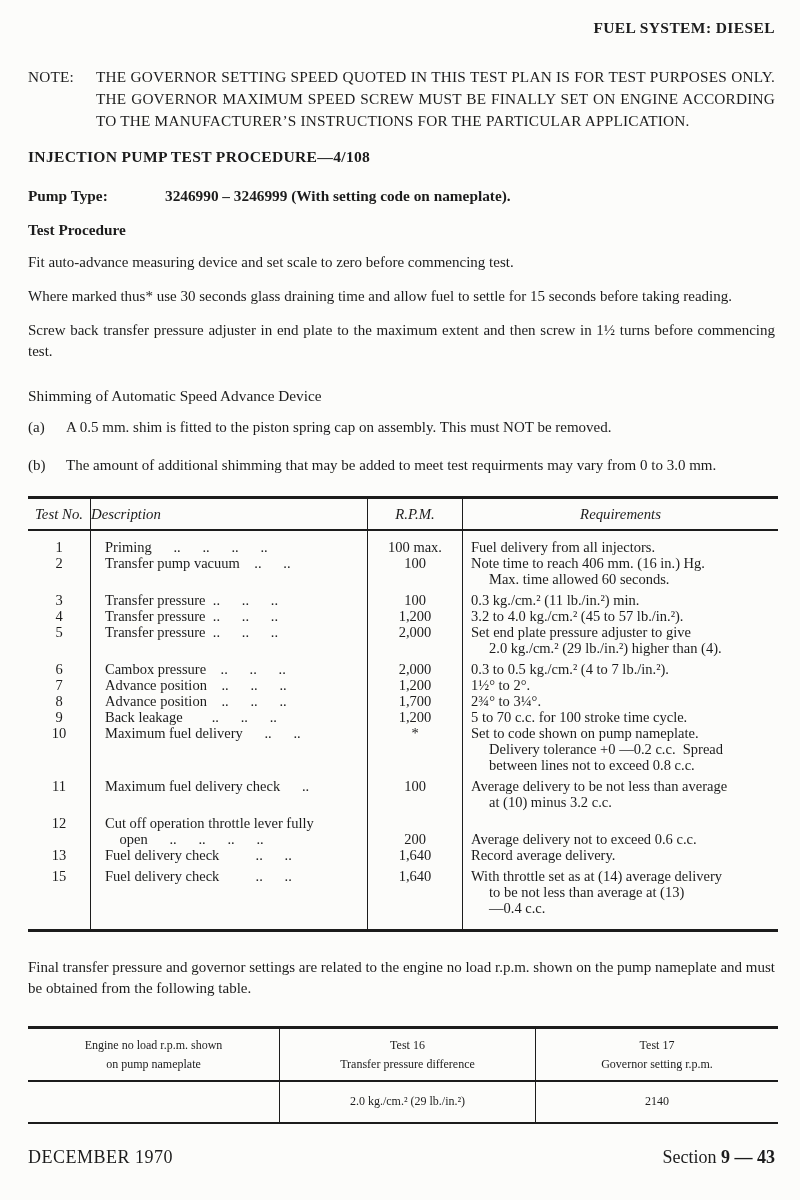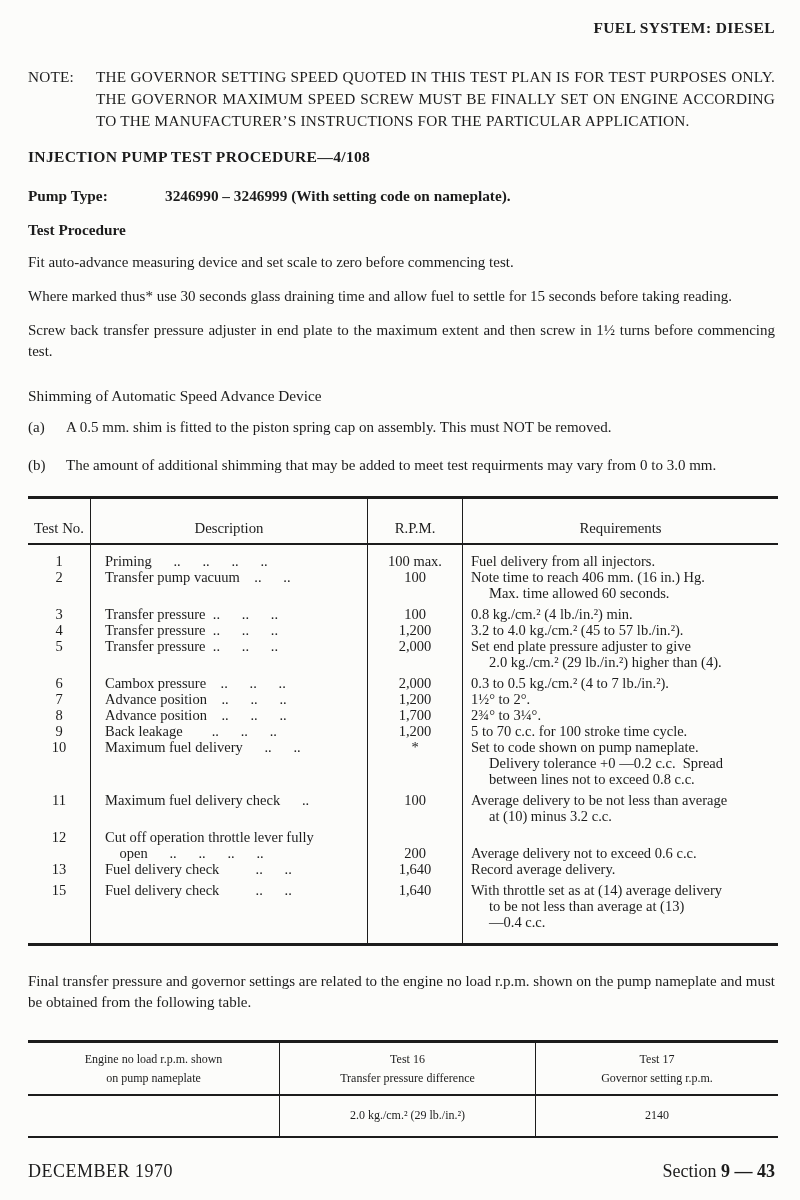--- a/index.html
+++ b/index.html
@@ -34,22 +34,22 @@
   .shim-heading { margin-top: 25px; font-size: 15.3px; font-weight: normal; }
   .shim-item { display: flex; margin-top: 12px; font-size: 15px; line-height: 21px; }
   .shim-item.b { margin-top: 17px; }
   .shim-label { width: 38px; flex: 0 0 38px; }
   .shim-text { flex: 1; text-align: justify; }
 
   
   .ttable { margin-top: 20px; width: 750px; display: table; table-layout: fixed;
             border-top: 3px solid #1c1c1c; border-bottom: 3px solid #1c1c1c; }
   .thead { display: table-row; }
-  .thead > div { display: table-cell; font-size: 14.8px; text-align: center;
-                 padding: 21px 0 6px; border-bottom: 2px solid #1c1c1c; vertical-align: middle; }
+  .thead > div { display: table-cell; font-style: italic; font-size: 14.8px; text-align: center;
+                 padding: 7px 0 6px; border-bottom: 2px solid #1c1c1c; vertical-align: middle; }
   .trow { display: table-row; }
   .trow > div { display: table-cell; vertical-align: top; font-size: 14.5px; line-height: 16px; }
   .c-no   { width: 63px;  text-align: center; border-right: 1.5px solid #1c1c1c; }
   .c-desc { width: 277px; padding-left: 14px; border-right: 1.5px solid #1c1c1c; white-space: pre-wrap; }
   .c-rpm  { width: 95px;  text-align: center; border-right: 1.5px solid #1c1c1c; }
   .c-req  { width: 315px; padding-left: 26px; padding-right: 3px; text-indent: -18px;
             white-space: pre-wrap; text-align: justify; }
   
   .r1 > div { padding-top: 8px; }
   .r3 > div, .r6 > div, .r11 > div, .r12 > div, .r15 > div { padding-top: 5px; }
@@ -111,21 +111,21 @@
     <p class="shim-text">A 0.5 mm. shim is fitted to the piston spring cap on assembly.  This must NOT be removed.</p>
   </div>
   <div class="shim-item b">
     <span class="shim-label">(b)</span>
     <p class="shim-text">The amount of additional shimming that may be added to meet test requirments may vary from 0 to 3.0 mm.</p>
   </div>
 
   <div class="ttable">
     <div class="thead">
       <div class="c-no">Test No.</div>
-      <div class="c-desc" style="text-align:center; padding-left:0;">Description</div>
+      <div class="c-desc" style="text-align:left; padding-left:0;">Description</div>
       <div class="c-rpm">R.P.M.</div>
       <div class="c-req" style="text-align:center; padding-left:0; text-indent:0;">Requirements</div>
     </div>
 
       <div class="trow r1">
         <div class="c-no">1</div>
         <div class="c-desc">Priming  ..  ..  ..  ..</div>
         <div class="c-rpm">100 max.</div>
         <div class="c-req">Fuel delivery from all injectors.</div>
       </div>
@@ -135,21 +135,21 @@
         <div class="c-desc">Transfer pump vacuum  ..  ..</div>
         <div class="c-rpm">100</div>
         <div class="c-req">Note time to reach 406 mm. (16 in.) Hg.
 Max. time allowed 60 seconds.</div>
       </div>
 
       <div class="trow r3">
         <div class="c-no">3</div>
         <div class="c-desc">Transfer pressure ..  ..  ..</div>
         <div class="c-rpm">100</div>
-        <div class="c-req">0.8 kg./cm.² (4 lb./in.²) min.</div>
+        <div class="c-req">0.3 kg./cm.² (11 lb./in.²) min.</div>
       </div>
 
       <div class="trow r4">
         <div class="c-no">4</div>
         <div class="c-desc">Transfer pressure ..  ..  ..</div>
         <div class="c-rpm">1,200</div>
         <div class="c-req">3.2 to 4.0 kg./cm.² (45 to 57 lb./in.²).</div>
       </div>
 
       <div class="trow r5">

